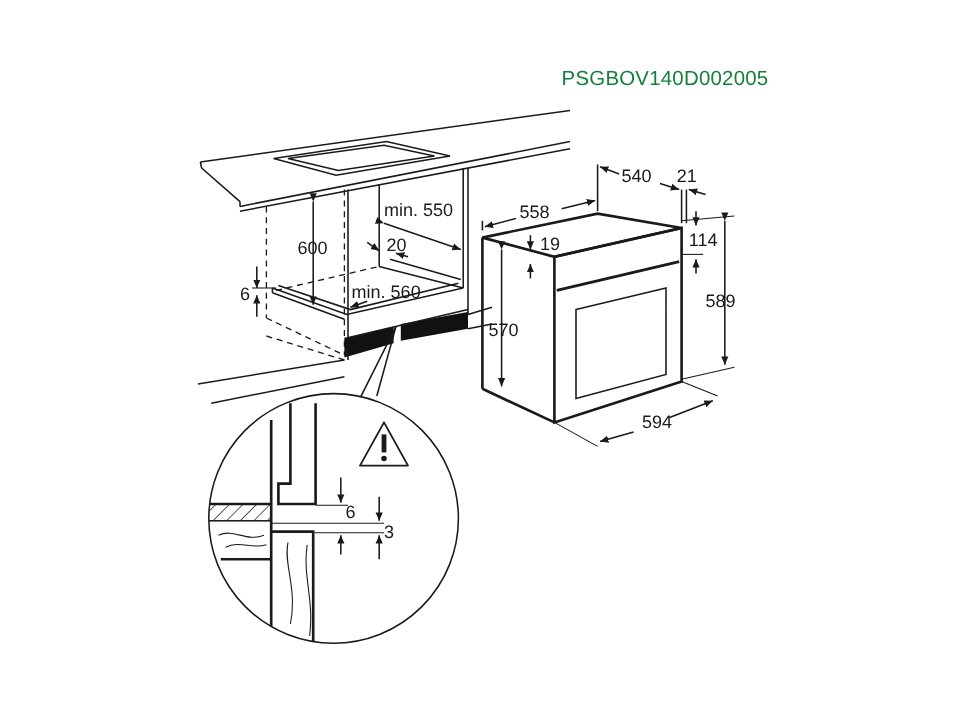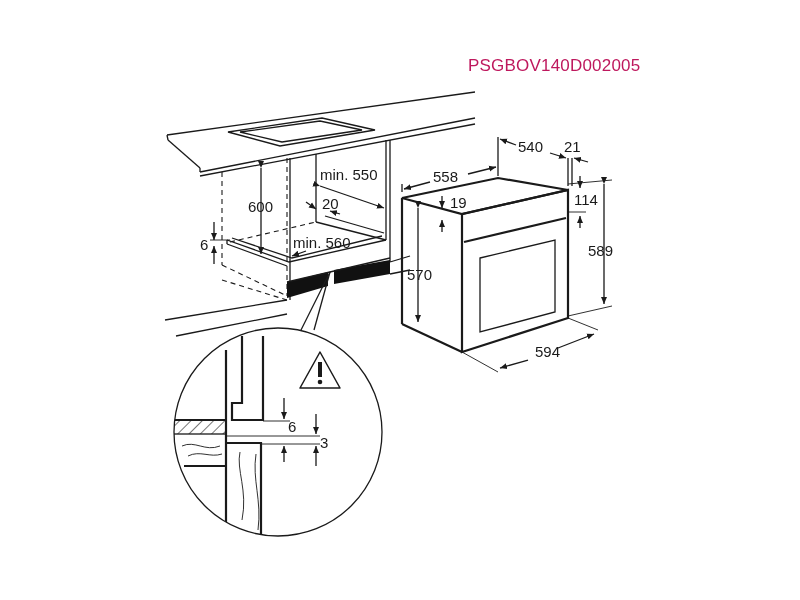--- a/index.html
+++ b/index.html
@@ -1,17 +1,17 @@
 <!DOCTYPE html>
 <html><head>
 <meta charset="utf-8">
 <style>
   html, body { margin: 0; padding: 0; background: #ffffff; }
   body { width: 800px; height: 600px; position: relative; overflow: hidden; font-family: "Liberation Sans", sans-serif; }
-  #code { position: absolute; left: 468px; top: 56px; font-size: 17px; color: #be185d; letter-spacing: 0.2px; }
+  #code { position: absolute; left: 468px; top: 56px; font-size: 17px; color: #15803d; letter-spacing: 0.2px; }
   svg { position: absolute; left: 0; top: 0; }
   .lbl { font-family: "Liberation Sans", sans-serif; font-size: 15px; fill: #1a1a1a; }
   .ln { stroke: #1a1a1a; stroke-width: 1.3; fill: none; }
   .thk { stroke: #1a1a1a; stroke-width: 2.2; fill: none; }
   .dash { stroke: #1a1a1a; stroke-width: 1.1; fill: none; stroke-dasharray: 5 4; }
   .thin { stroke: #1a1a1a; stroke-width: 0.9; fill: none; }
 </style>
 </head>
 <body>
 

